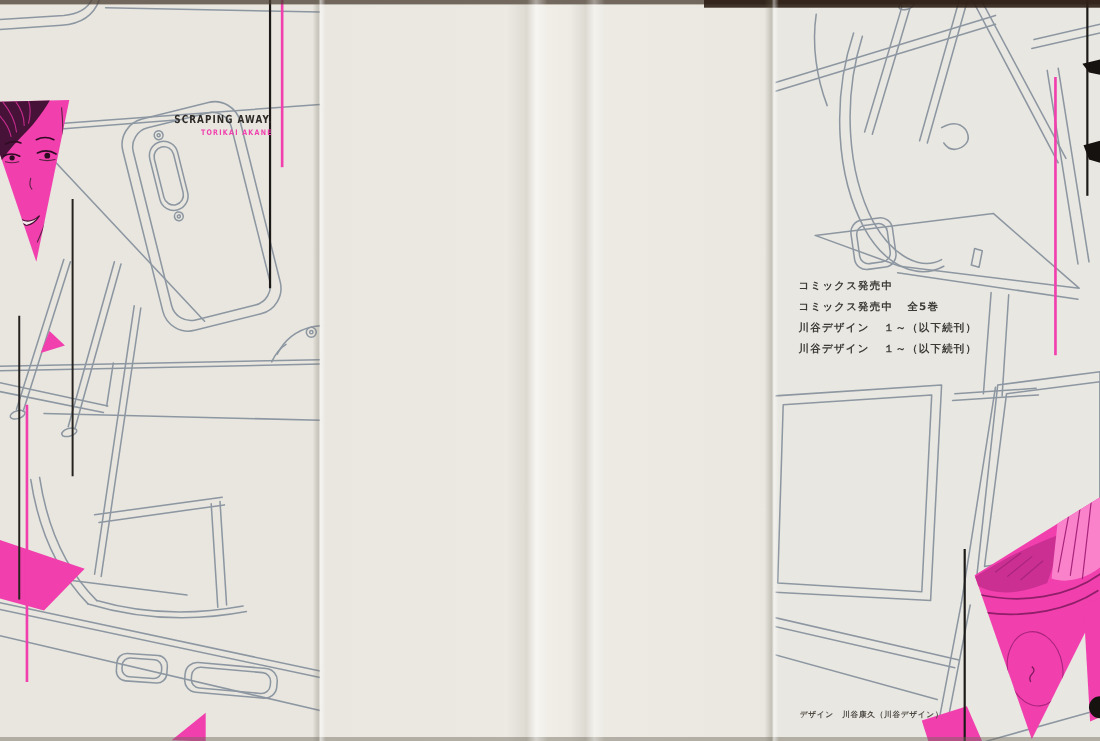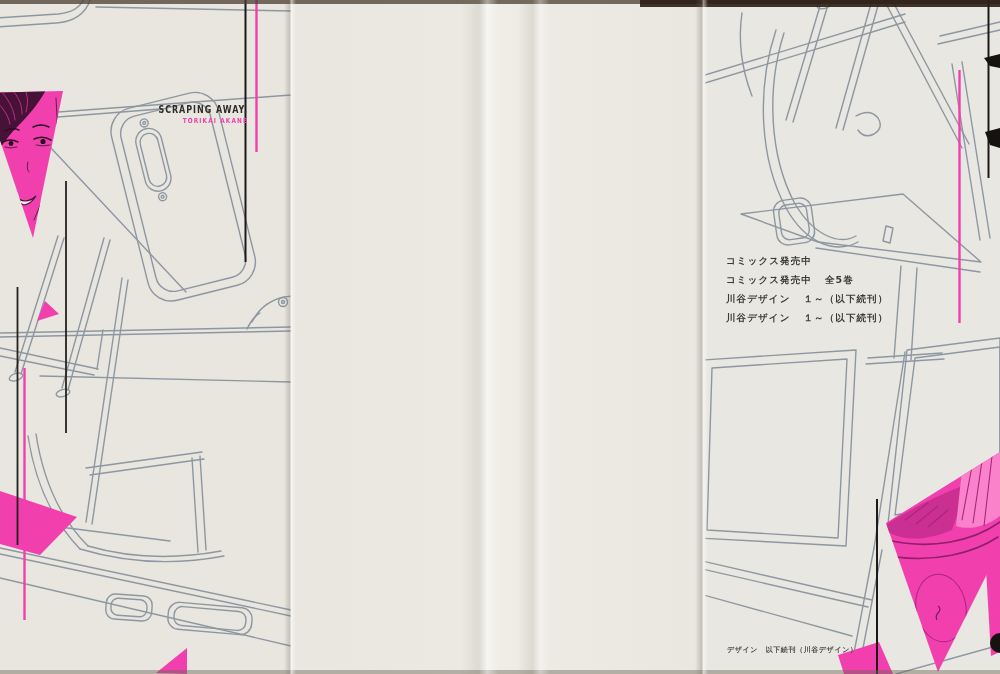--- a/index.html
+++ b/index.html
@@ -262,15 +262,15 @@
     <div class="ads-row">
       <span>川谷デザイン</span>
       <span class="ads-note">１～（以下続刊）</span>
     </div>
     <div class="ads-row">
       <span>川谷デザイン</span>
       <span class="ads-note">１～（以下続刊）</span>
     </div>
   </div>
 
-  <div class="txt credit">デザイン　以下続刊（川谷デザイン）</div>
+  <div class="txt credit">デザイン　川谷康久（川谷デザイン）</div>
 
 </div>
 
 </body></html>

